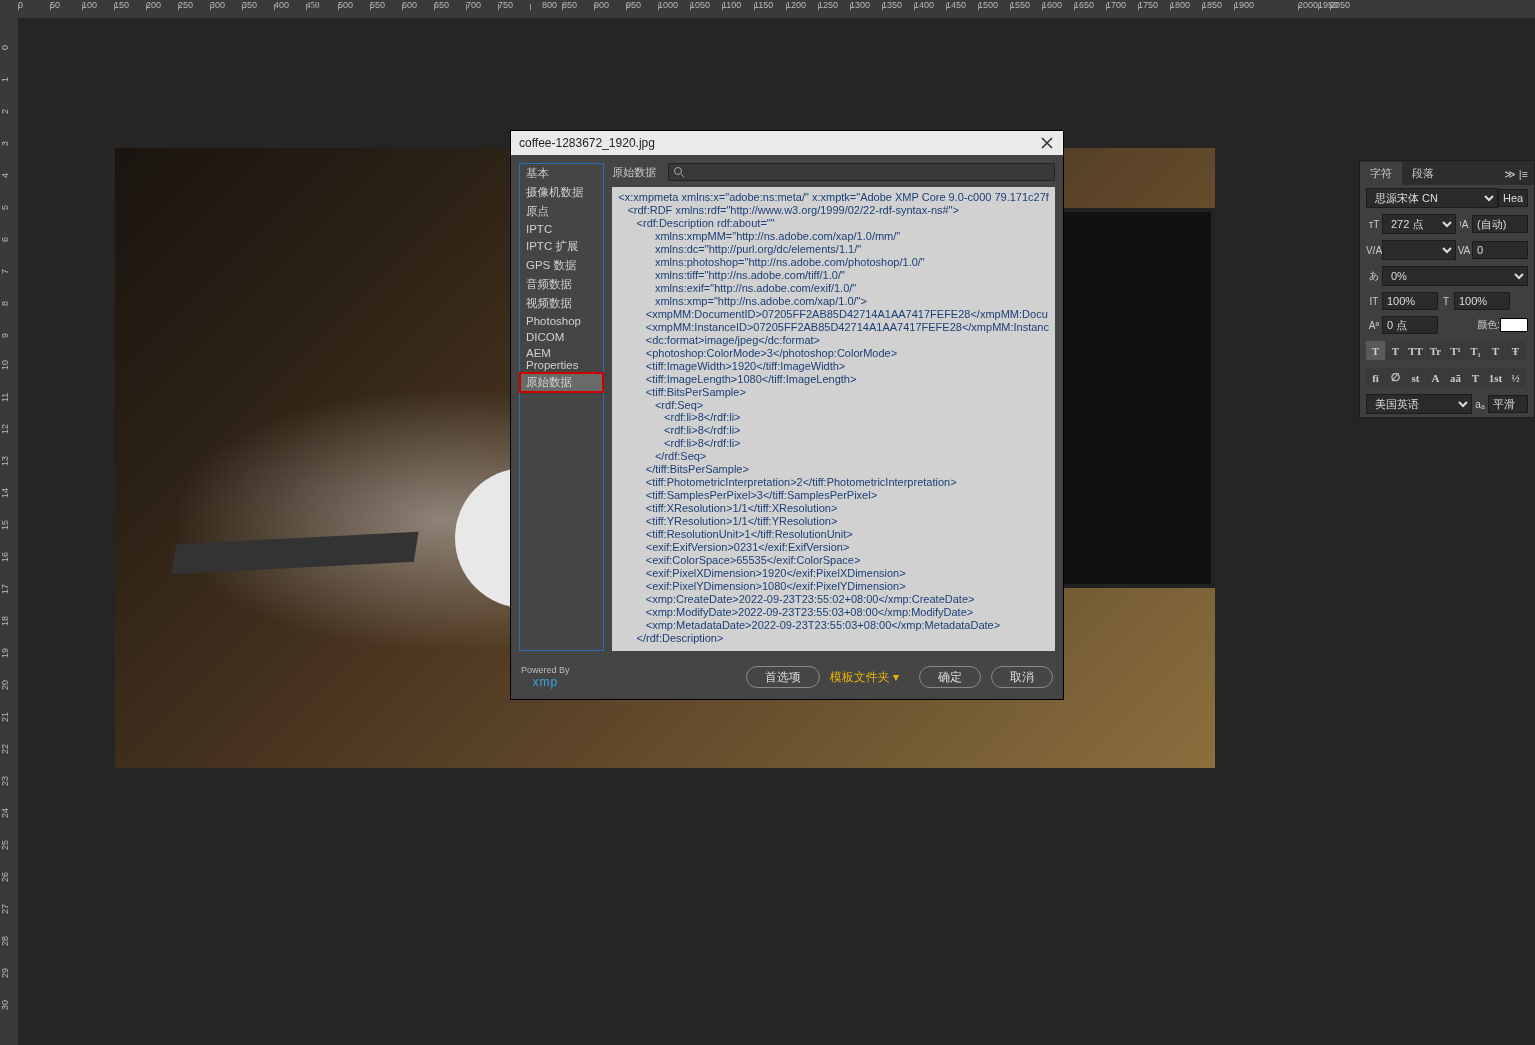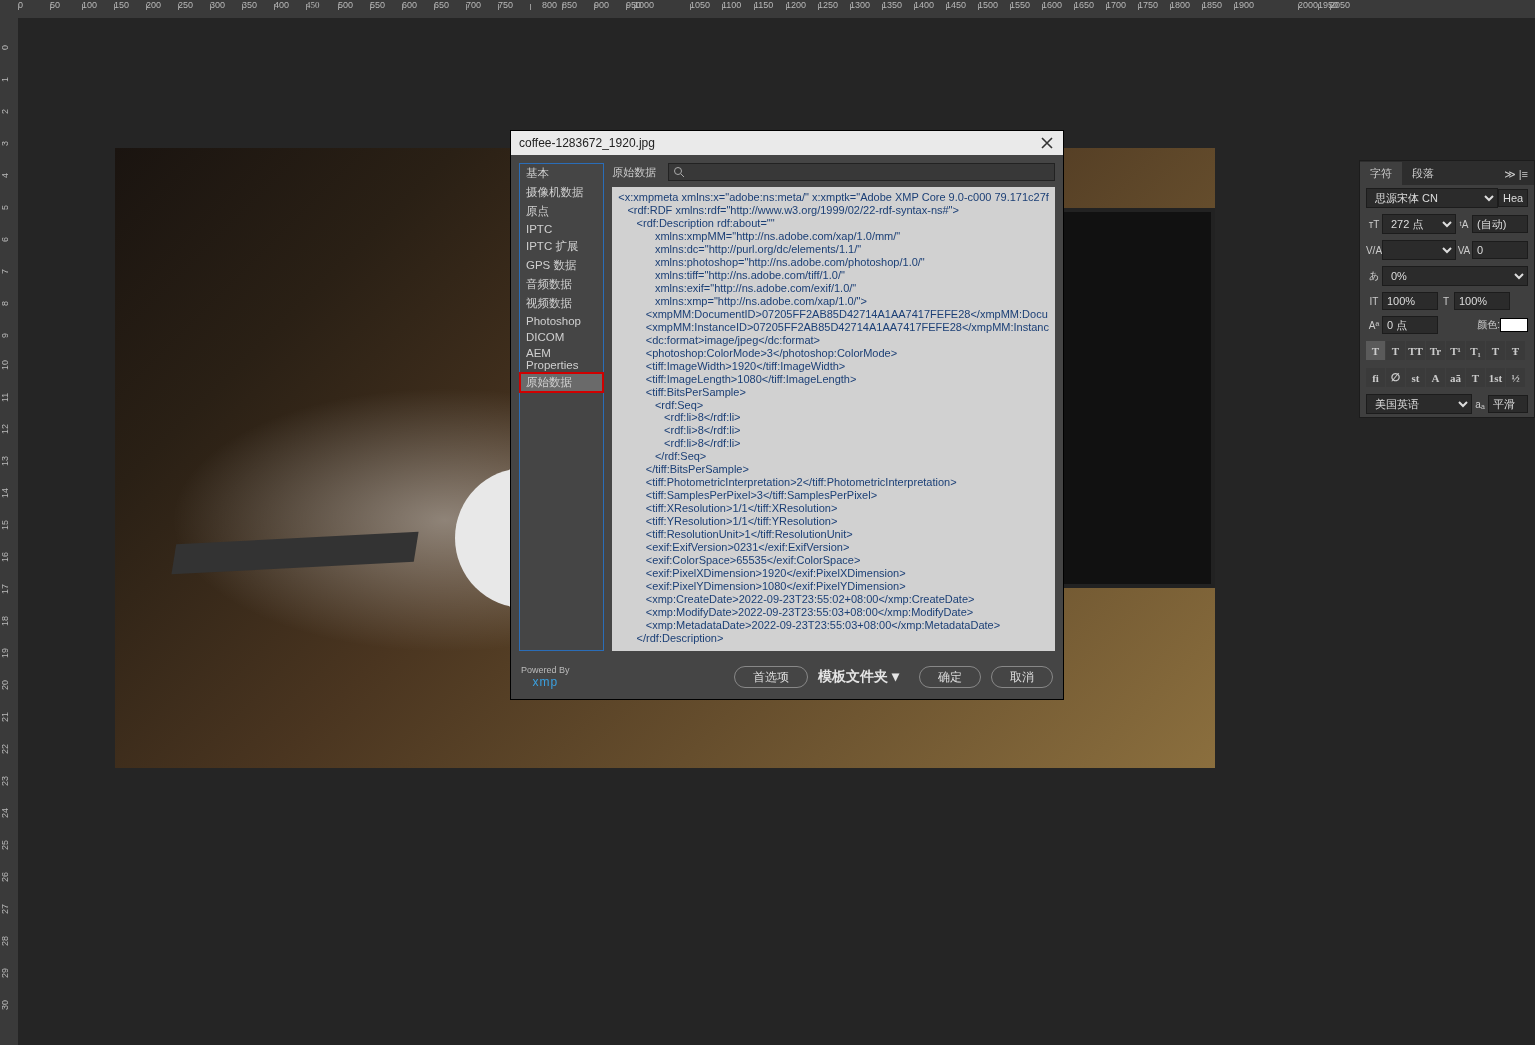--- a/index.html
+++ b/index.html
@@ -36,21 +36,21 @@
 .raw-head { display:flex; align-items:center; gap:12px; }
 .raw-head .search { background:#383838; flex:1; height:18px; border:1px solid #222; display:flex; align-items:center; padding:0 4px; }
 .xmltext { flex:1; background:#d1d1d1; color:#1b3f76; font-size:11px; padding:4px 6px; overflow:auto; white-space:pre; font-family: "Segoe UI", sans-serif; line-height:1.18; }
 .xmltext::-webkit-scrollbar { height:10px; width:10px; }
 .xmltext::-webkit-scrollbar-thumb { background:#888; }
 .dlg-foot { display:flex; align-items:center; justify-content:space-between; padding:6px 10px 10px;gap:28px; }
 .foot-left { display:flex; flex-direction:column; align-items:center; font-size:9px; color:#bbb; }
 .xmp-logo { font-size:12px; font-weight:normal; color:#3aa0e0; letter-spacing:1px; }
 .foot-right { display:flex; gap:10px; align-items:center; }
 .pill-btn { border:1px solid #888; background:#454545; color:#ddd; border-radius:12px; height:22px; padding:0 18px; font-size:12px; cursor:pointer; }
-.flat-link { color:#e5e5e5; font-size:14px;font-weight:bold; }
+.flat-link { color:#eab308; font-size:12px; }
 
 
 .char-panel { position:absolute; top:160px; right:0; width:176px; background:#3f3f3f; border:1px solid #1c1c1c; font-size:11px; color:#ccc; }
 .panel-tabs { display:flex; background:#2d2d2d; height:24px; align-items:flex-end; }
 .panel-tabs span { padding:4px 10px; }
 .panel-tabs span.active { background:#3f3f3f; }
 .panel-tabs .menu { margin-left:auto; padding:4px 6px; }
 .cp-row { display:flex; align-items:center; gap:0; padding:3px 6px; }
 .cp-row .lbl { width:16px; height:14px; display:flex; align-items:center; justify-content:center; font-size:10px; }
 .cp-mini { width:56px; background:#2b2b2b; border:1px solid #1c1c1c; height:18px; padding:0 4px; font-size:11px; color:#ddd; }
@@ -81,21 +81,21 @@
       <div class="tick" style="left: 320px;">500</div>
       <div class="tick" style="left: 352px;">550</div>
       <div class="tick" style="left: 384px;">600</div>
       <div class="tick" style="left: 416px;">650</div>
       <div class="tick" style="left: 448px;">700</div>
       <div class="tick" style="left: 480px;">750</div>
       <div class="tick" style="left: 512px; padding-left: 12px;">800</div>
       <div class="tick" style="left: 544px;">850</div>
       <div class="tick" style="left: 576px;">900</div>
       <div class="tick" style="left: 608px;">950</div>
-      <div class="tick" style="left: 616px;">1000</div>
+      <div class="tick" style="left: 640px;">1000</div>
       <div class="tick" style="left: 672px;">1050</div>
       <div class="tick" style="left: 704px;">1100</div>
       <div class="tick" style="left: 736px;">1150</div>
       <div class="tick" style="left: 768px;">1200</div>
       <div class="tick" style="left: 800px;">1250</div>
       <div class="tick" style="left: 832px;">1300</div>
       <div class="tick" style="left: 864px;">1350</div>
       <div class="tick" style="left: 896px;">1400</div>
       <div class="tick" style="left: 928px;">1450</div>
       <div class="tick" style="left: 960px;">1500</div>

